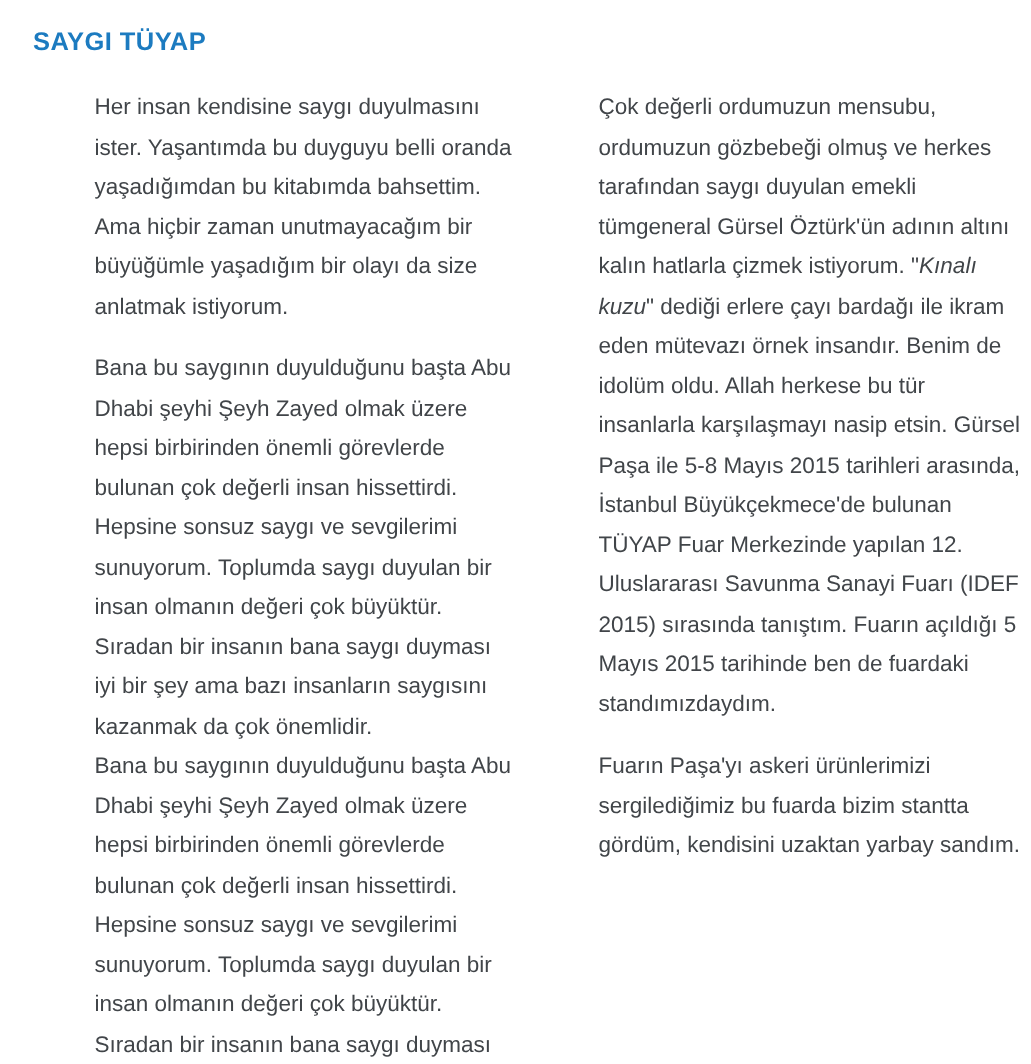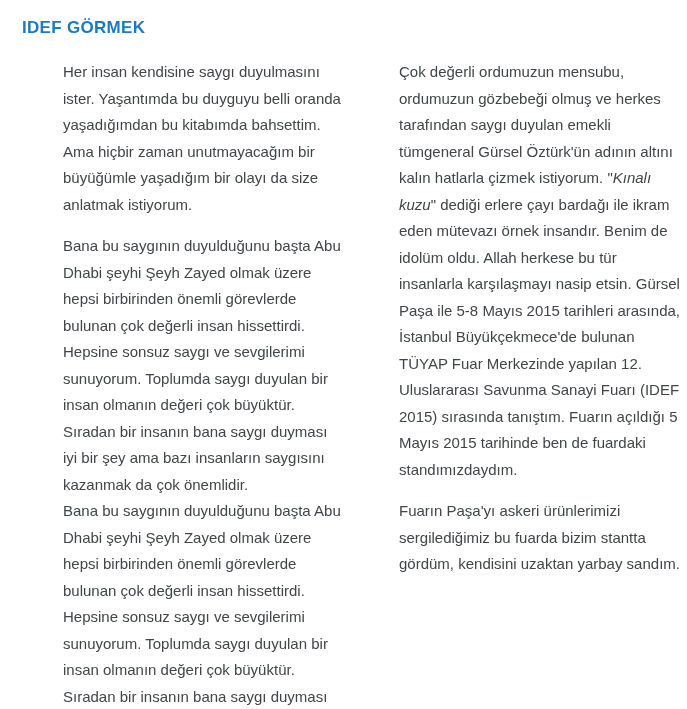--- a/index.html
+++ b/index.html
@@ -46,21 +46,21 @@
   }
   .italic-phrase {
     font-style: italic;
   }
 </style>
 </head>
 <body>
 
 <div class="page">
 
-  <h1 class="title">IDEF GÖRMEK</h1>
+  <h1 class="title">SAYGI TÜYAP</h1>
 
   <div class="columns">
 
     <div class="col col-left">
       <p class="para gap-after">Her insan kendisine saygı duyulmasını ister. Yaşantımda bu duyguyu belli oranda yaşadığımdan bu kitabımda bahsettim. Ama hiçbir zaman unutmayacağım bir büyüğümle yaşadığım bir olayı da size anlatmak istiyorum.</p>
       <p class="para">Bana bu saygının duyulduğunu başta Abu Dhabi şeyhi Şeyh Zayed olmak üzere hepsi birbirinden önemli görevlerde bulunan çok değerli insan hissettirdi. Hepsine sonsuz saygı ve sevgilerimi sunuyorum. Toplumda saygı duyulan bir insan olmanın değeri çok büyüktür. Sıradan bir insanın bana saygı duyması iyi bir şey ama bazı insanların saygısını kazanmak da çok önemlidir.</p>
       <p class="para">Bana bu saygının duyulduğunu başta Abu Dhabi şeyhi Şeyh Zayed olmak üzere hepsi birbirinden önemli görevlerde bulunan çok değerli insan hissettirdi. Hepsine sonsuz saygı ve sevgilerimi sunuyorum. Toplumda saygı duyulan bir insan olmanın değeri çok büyüktür. Sıradan bir insanın bana saygı duyması iyi bir şey ama bazı insanların saygısını kazanmak da çok önemlidir.</p>
     </div>
 
     <div class="col col-right">

